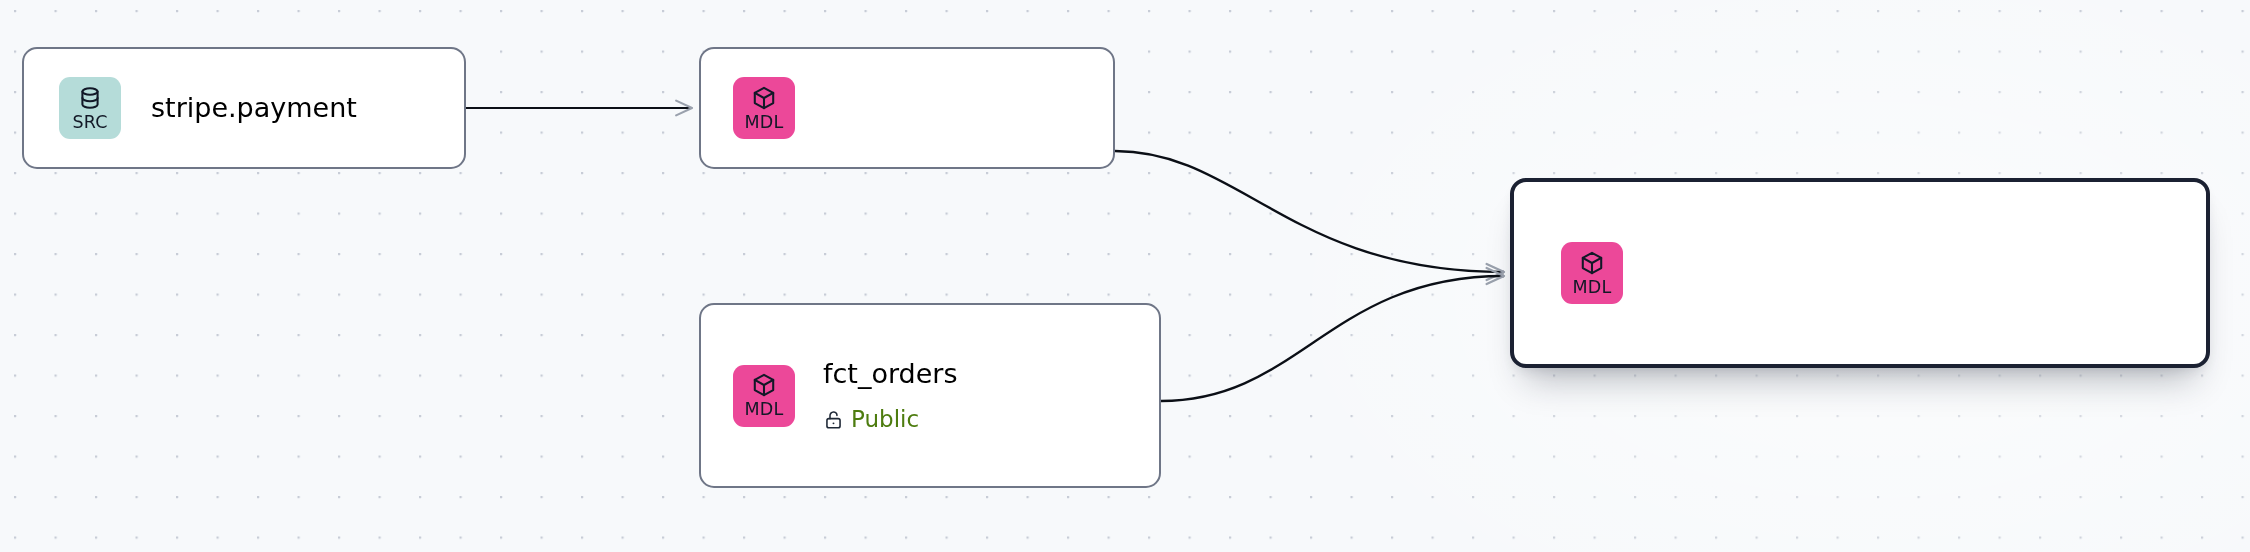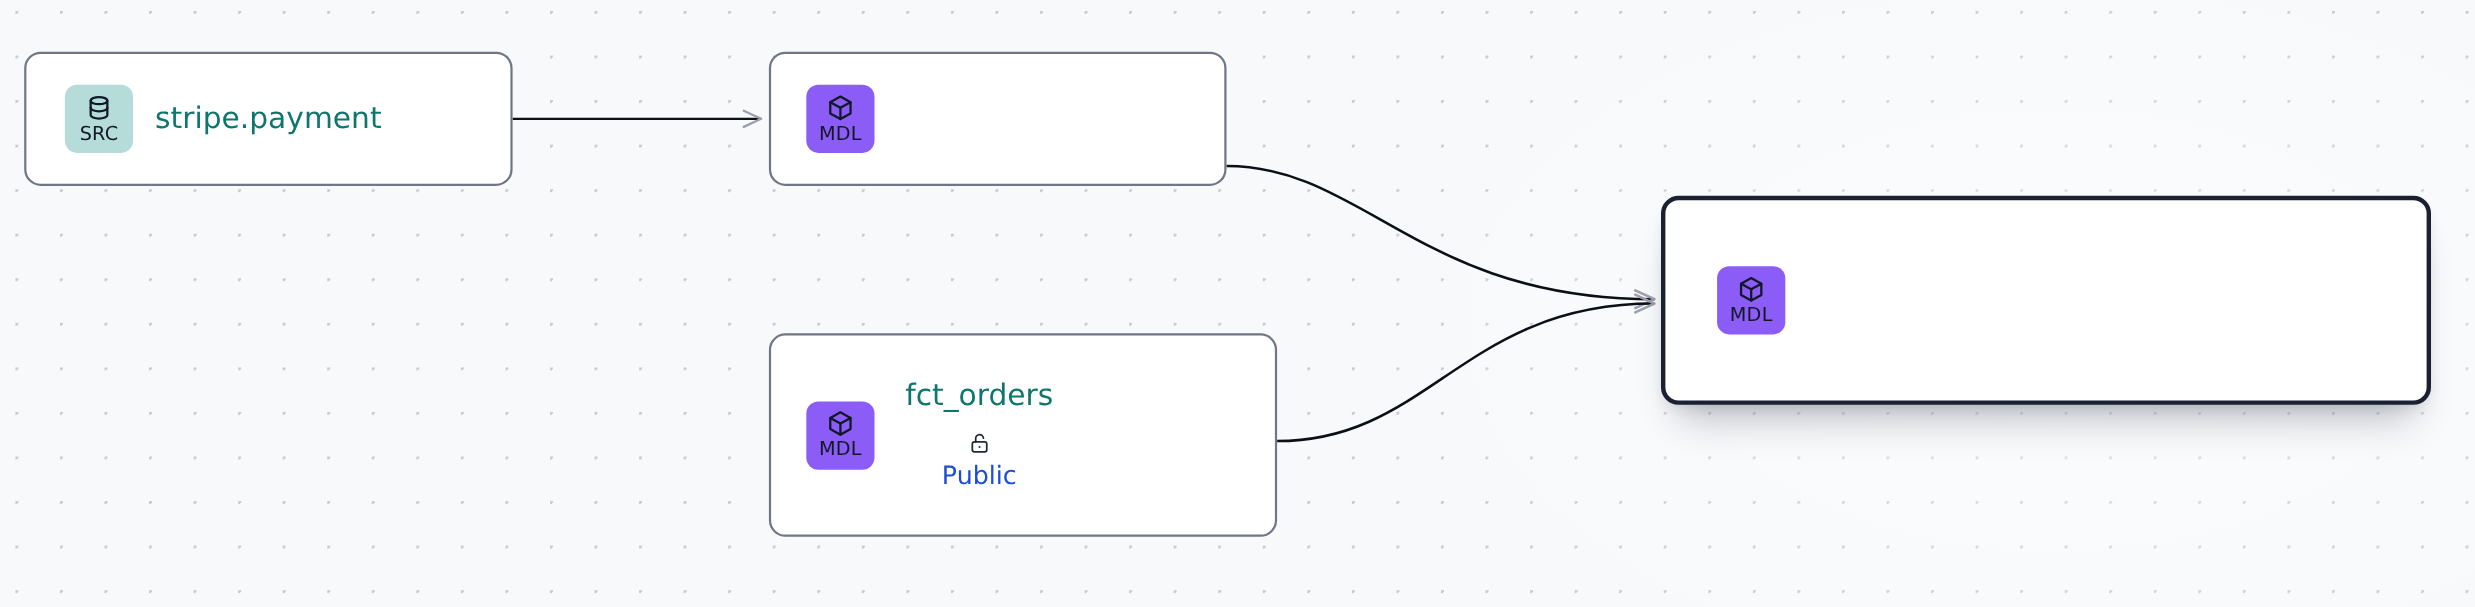--- a/index.html
+++ b/index.html
@@ -63,21 +63,21 @@
     height: 62px;
     border-radius: 11px;
     display: flex;
     flex-direction: column;
     align-items: center;
     justify-content: center;
     flex: 0 0 auto;
     gap: 1px;
   }
   .badge.src { background: #b5dcd9; }
-  .badge.mdl { background: #8b5cf6; }
+  .badge.mdl { background: #ec4899; }
 
   .badge svg { display: block; }
 
   .badge-text {
     font-size: 17.5px;
     line-height: 1;
     color: #121826;
     letter-spacing: 0.2px;
     margin-top: 2px;
     font-weight: 400;
@@ -86,42 +86,41 @@
   .node-text {
     display: flex;
     flex-direction: column;
     justify-content: center;
     min-width: 0;
   }
 
   .node-title {
     font-size: 27px;
     line-height: 1.18;
-    color: #0f766e;
+    color: #000000;
     white-space: nowrap;
     font-weight: 400;
   }
 
   .node-sub {
     display: flex;
     align-items: center;
     gap: 7px;
     font-size: 23px;
     line-height: 1.2;
-    color: #1d4ed8;
+    color: #4d7c0f;
     margin-top: 16px;
     white-space: nowrap;
-    flex-direction: column;
   }
   .node-sub svg { display: block; flex: 0 0 auto; }
 
   
   #node-stripe-payment {
     left: 22px;  top: 47px;  width: 444px; height: 122px;
-    padding: 0 0 0 35px; gap: 20px;
+    padding: 0 0 0 35px; gap: 30px;
   }
   #node-stg-payments {
     left: 699px; top: 47px;  width: 416px; height: 122px;
     padding: 0 0 0 32px; gap: 28px;
   }
   #node-fct-orders {
     left: 699px; top: 303px; width: 462px; height: 185px;
     padding: 0 0 0 32px; gap: 28px;
   }
   #node-agg {

